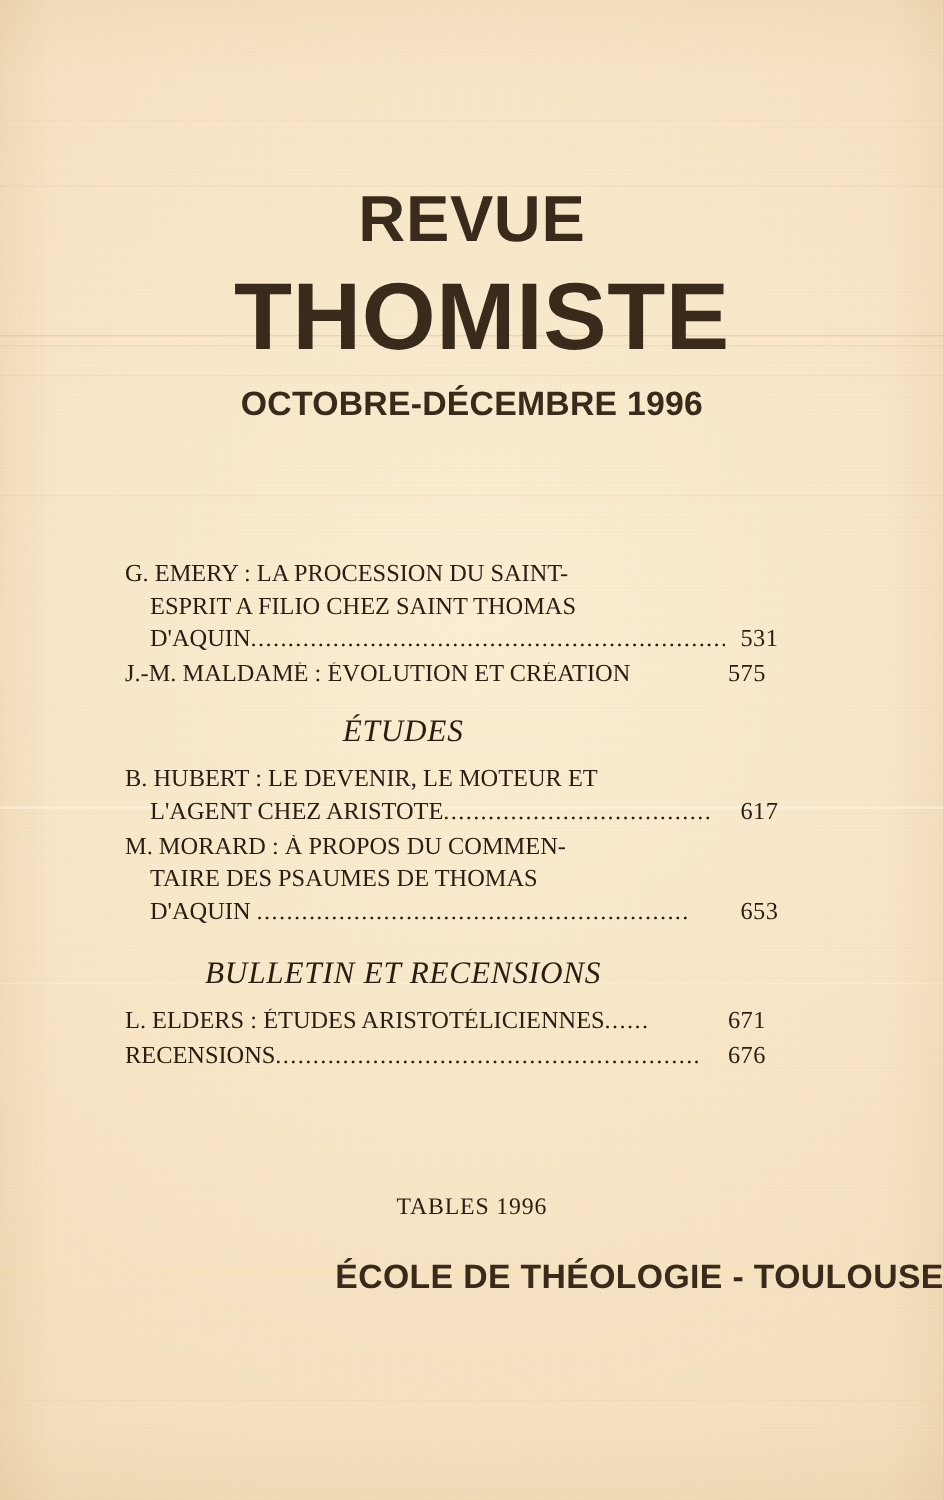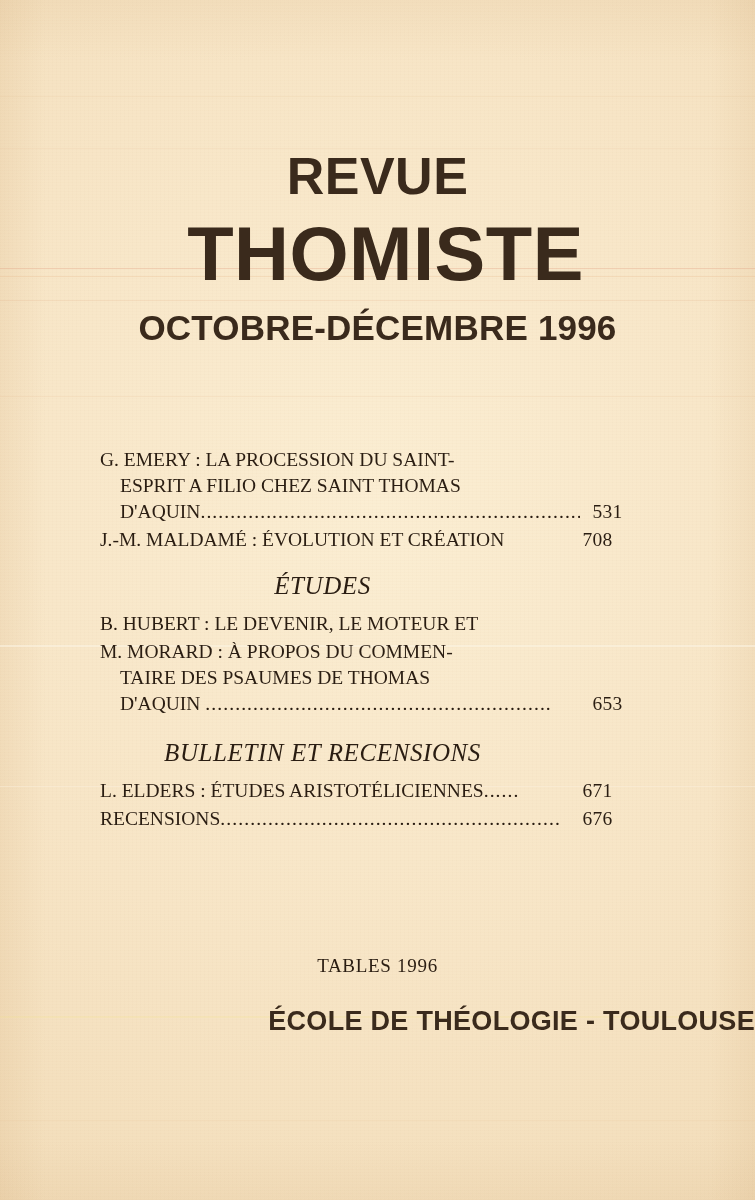--- a/index.html
+++ b/index.html
@@ -86,21 +86,21 @@
   }
   .mast-2 {
     font-size: 76px;
     line-height: 1;
     margin-bottom: 16px;
     padding-left: 16px;
   }
   .mast-date {
     font-family: "Liberation Sans", "DejaVu Sans", sans-serif;
     font-weight: 700;
-    font-size: 35px;
+    font-size: 27px;
     color: #3a2a1c;
     letter-spacing: 0.2px;
   }
 
   
   .toc {
     position: absolute;
     left: 100px;
     top: 450px;
     width: 540px;
@@ -231,32 +231,36 @@
               <div class="ln-folio"></div>
             </div>
             <div class="ln indent">
               <div class="ln-text"><span class="it">D'AQUIN</span><span class="dots">................................................................</span></div>
               <div class="ln-folio">531</div>
             </div>
           </div>
           <div class="entry">
             <div class="ln">
               <div class="ln-text"><span class="rm">J.-M. MALDAMÉ : </span><span class="it">ÉVOLUTION ET CRÉATION</span></div>
-              <div class="ln-folio">708</div>
+              <div class="ln-folio">575</div>
             </div>
           </div>
         </div>
 
       <div class="section-head">ÉTUDES</div>
 
       <div id="grp-etudes">
           <div class="entry">
             <div class="ln">
               <div class="ln-text"><span class="spread"><span class="rm">B. HUBERT : </span><span class="it">LE DEVENIR, LE MOTEUR ET</span></span></div>
               <div class="ln-folio"></div>
+            </div>
+            <div class="ln indent">
+              <div class="ln-text"><span class="it">L'AGENT CHEZ ARISTOTE</span><span class="dots">....................................</span></div>
+              <div class="ln-folio">617</div>
             </div>
           </div>
           <div class="entry">
             <div class="ln">
               <div class="ln-text"><span class="spread"><span class="rm">M. MORARD : </span><span class="it">À PROPOS DU </span><span class="rm">COMMEN-</span></span></div>
               <div class="ln-folio"></div>
             </div>
             <div class="ln indent">
               <div class="ln-text"><span class="spread"><span class="rm">TAIRE DES PSAUMES </span><span class="it">DE THOMAS</span></span></div>
               <div class="ln-folio"></div>

